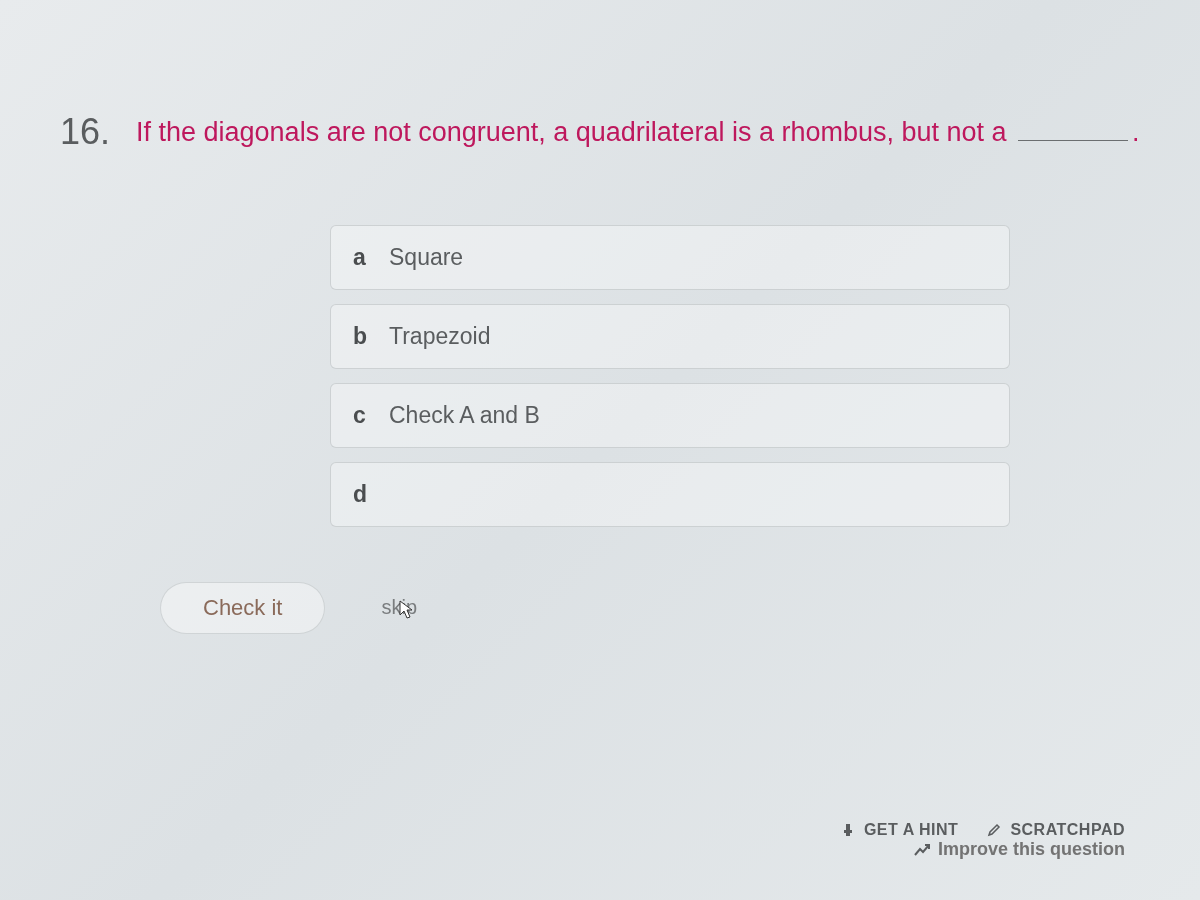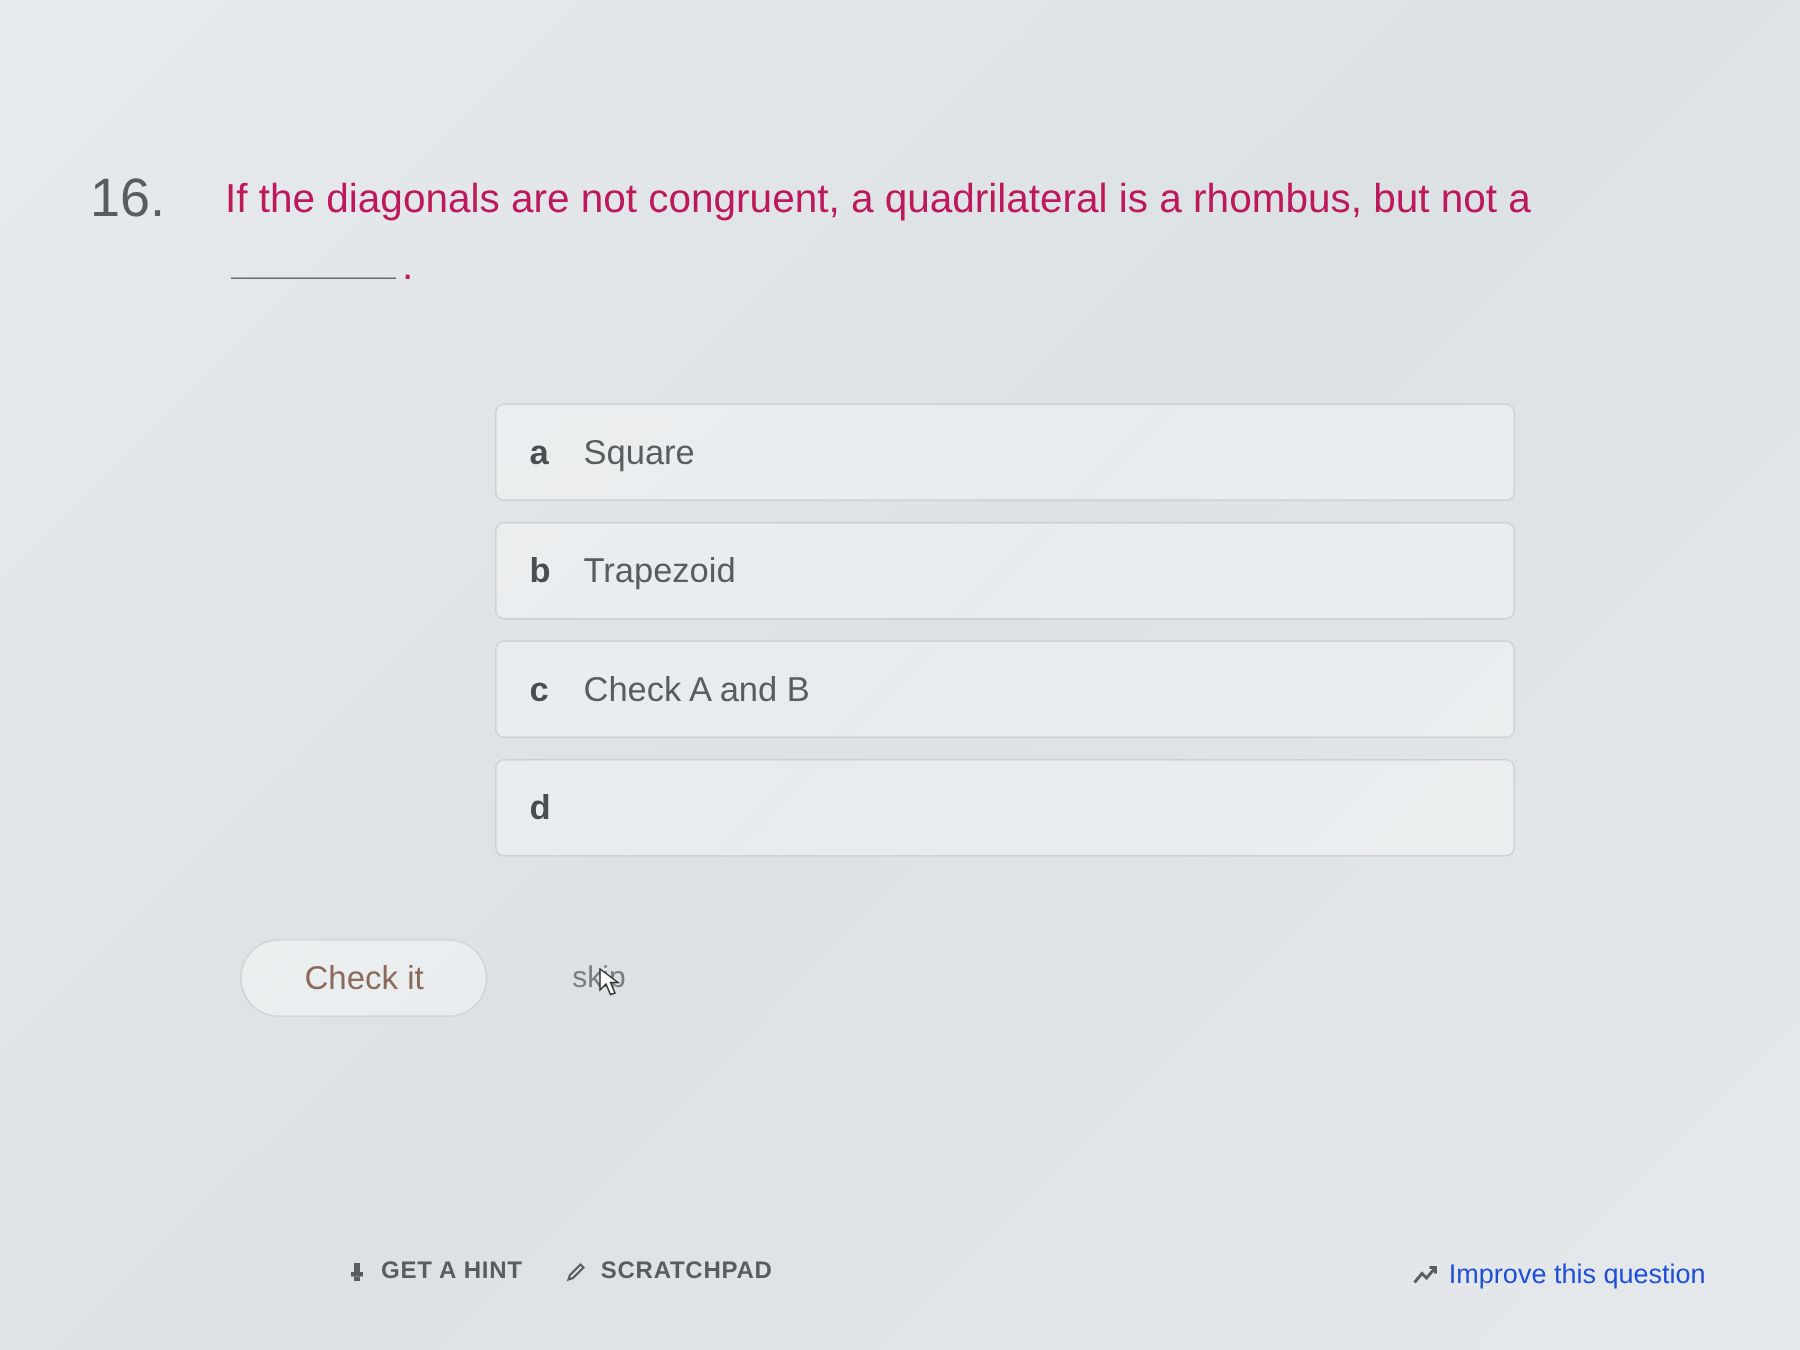--- a/index.html
+++ b/index.html
@@ -10,21 +10,21 @@
     font-family: -apple-system, BlinkMacSystemFont, "Segoe UI", Helvetica, Arial, sans-serif;
     overflow: hidden;
     position: relative;
   }
   .container {
     padding: 110px 60px 40px 60px;
   }
   .question-row {
     display: flex;
     align-items: flex-start;
-    gap: 26px;
+    gap: 12px;
     margin-bottom: 70px;
   }
   .question-number {
     font-size: 36px;
     font-weight: 400;
     color: #5a5d5f;
     line-height: 1.2;
     min-width: 64px;
   }
   .question-text {
@@ -99,25 +99,26 @@
     position: absolute;
     left: 18px;
     top: 4px;
     font-size: 18px;
     color: #555;
   }
   .bottom-bar {
     position: absolute;
     bottom: 40px;
     left: 0;
-    right: 3px;
+    right: 15px;
     padding: 0 60px 0 230px;
     display: flex;
     justify-content: space-between;
-    align-items: flex-start;
+    align-items: flex-end;
+    flex-direction: column;
   }
   .bottom-left {
     display: flex;
     gap: 28px;
     align-items: center;
   }
   .bottom-item {
     display: flex;
     align-items: center;
     gap: 8px;
@@ -128,22 +129,22 @@
     cursor: pointer;
   }
   .bottom-item.scratch {
     font-weight: 600;
   }
   .improve {
     display: flex;
     align-items: center;
     gap: 8px;
     font-size: 18px;
-    font-weight: 400;
-    color: #1d4ed8;
+    font-weight: 700;
+    color: #737373;
     cursor: pointer;
   }
   .small-icon {
     display: inline-flex;
     align-items: center;
     justify-content: center;
     width: 16px;
     height: 16px;
   }
 </style>

